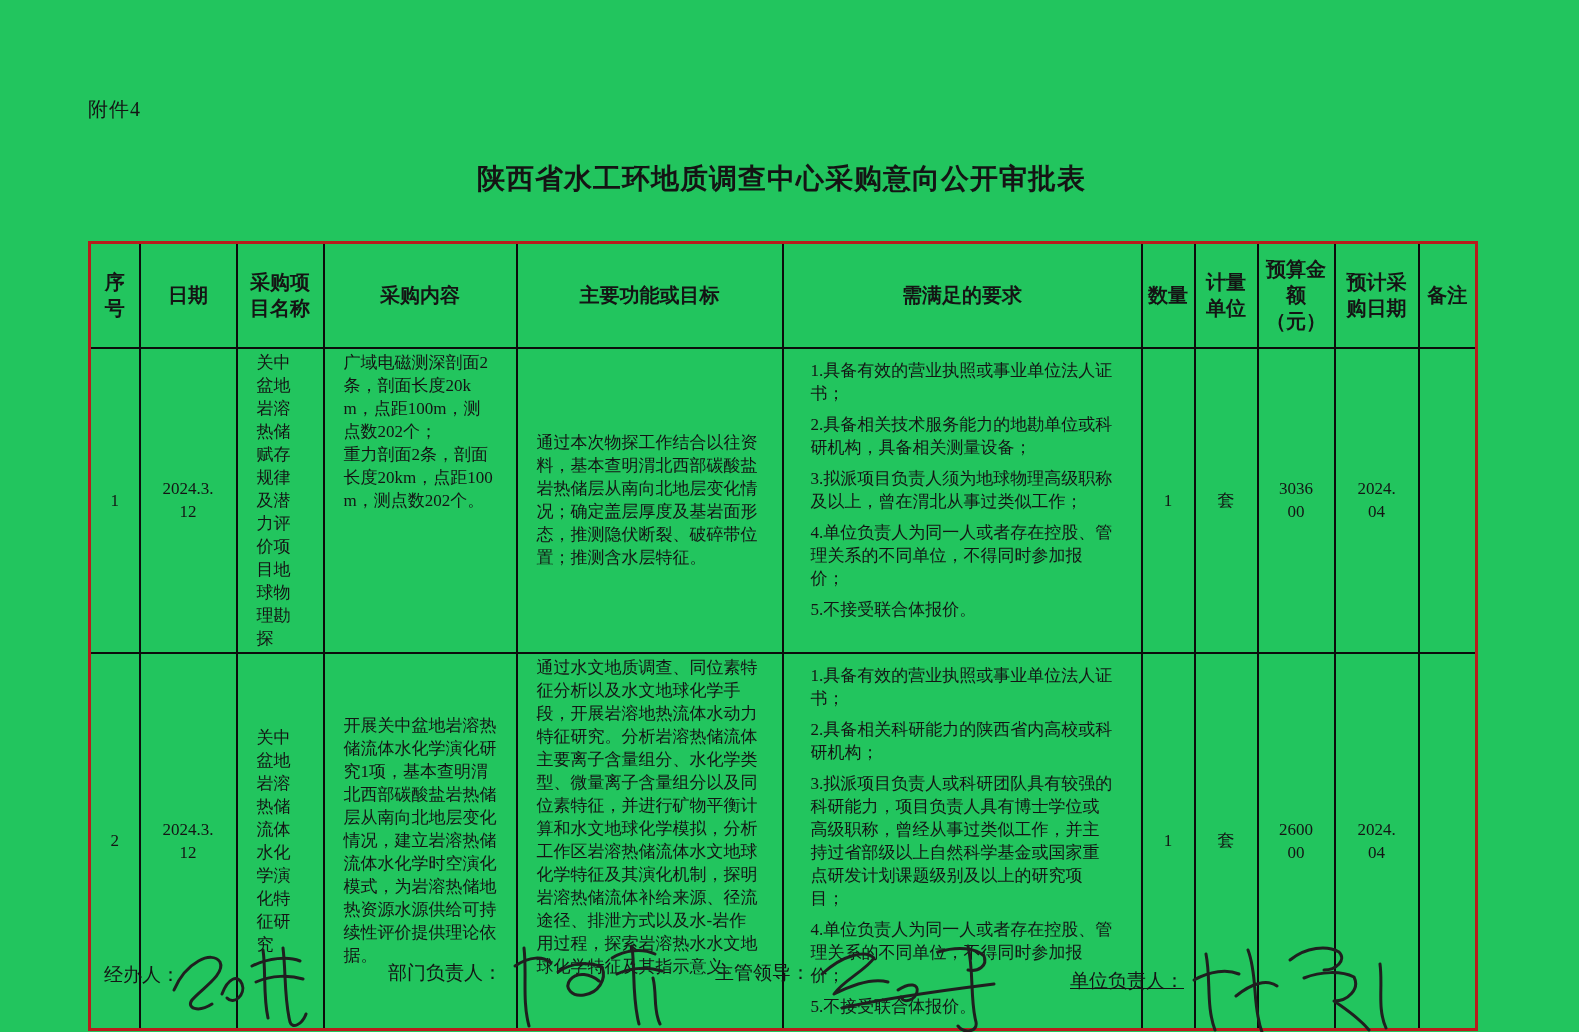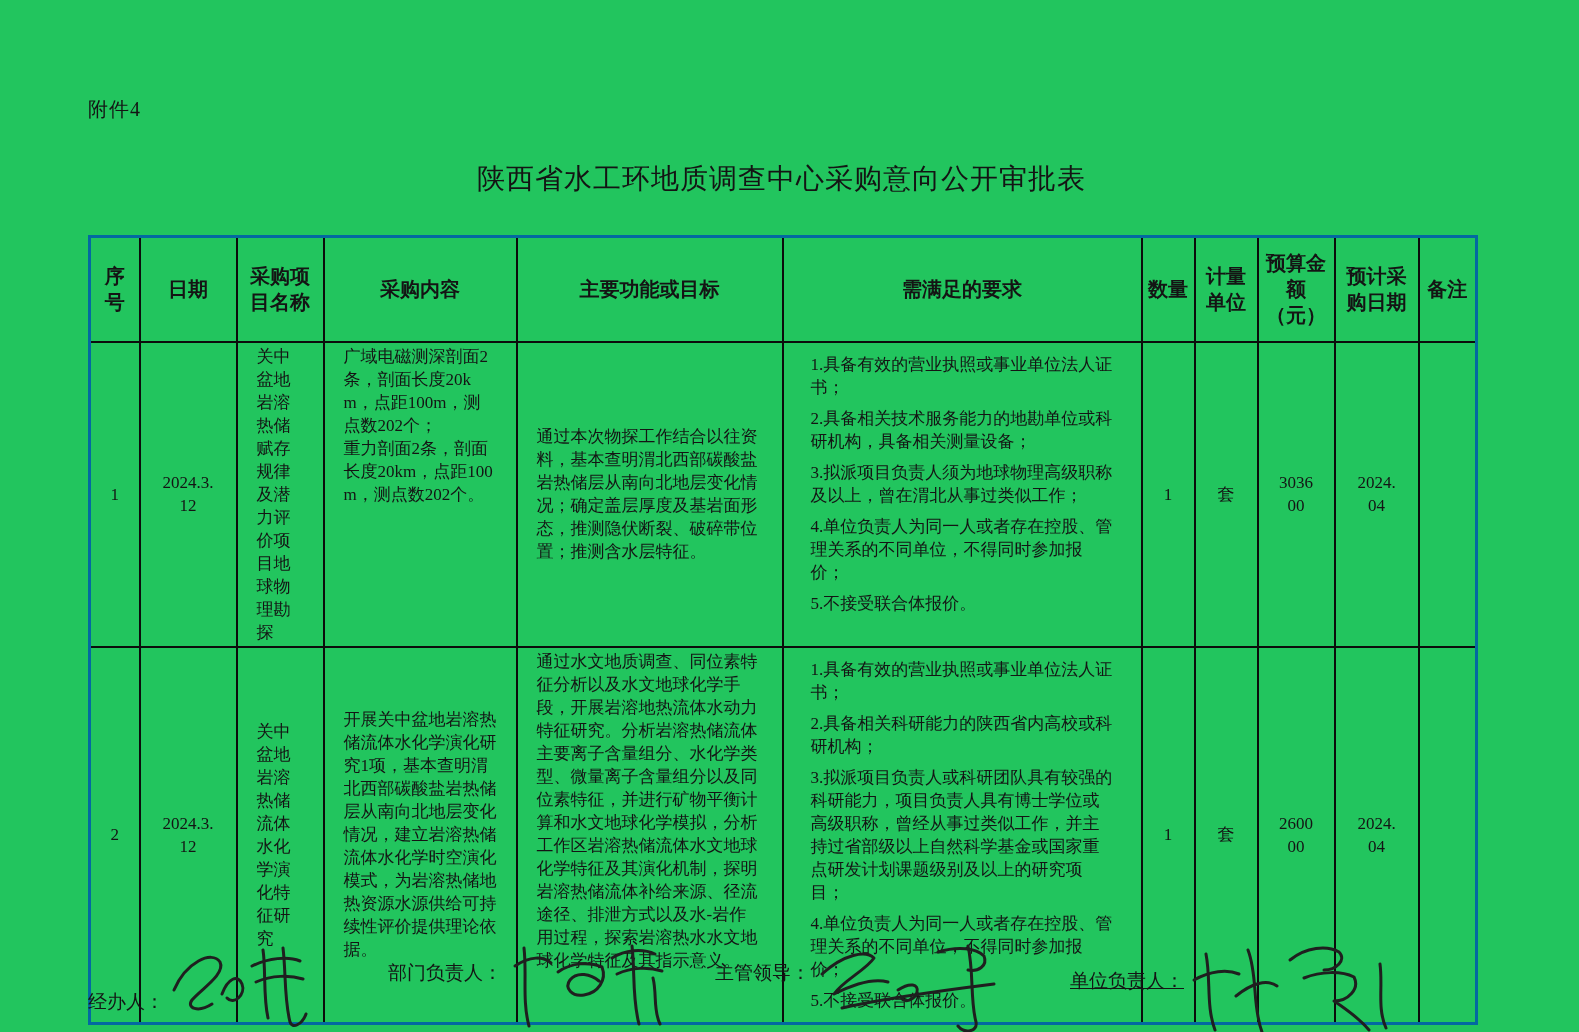--- a/index.html
+++ b/index.html
@@ -2,25 +2,25 @@
 <html><head>
 <meta charset="utf-8">
 <style>
   html,body{margin:0;padding:0;background:#fff;}
   .page{
     position:relative;width:1579px;height:1032px;background:#22c55e;
     font-family:"Liberation Serif","DejaVu Serif",serif;color:#141414;overflow:hidden;
   }
   .attachment{position:absolute;left:88px;top:96px;font-size:20px;letter-spacing:1px;}
   .title-wrap{position:absolute;left:88px;top:160px;width:1387px;text-align:center;}
-  .title{font-size:28px;font-weight:normal;letter-spacing:1px;margin:0;display:inline-block;text-align:center;}
+  .title{font-size:28px;font-weight:bold;letter-spacing:1px;margin:0;display:inline-block;text-align:center;}
   table.approval{
-    position:absolute;left:88px;top:235px;width:1387px;
+    position:absolute;left:88px;top:241px;width:1387px;
     border-collapse:collapse;table-layout:fixed;
-    border:3px solid #0369a1;
+    border:3px solid #b91c1c;
   }
   table.approval th, table.approval td{
     border:2px solid #0c0c0c;
     font-size:17px;line-height:23px;
     padding:2px 19px;
     word-break:break-all;
     overflow:hidden;
   }
   table.approval th{
     font-size:20px;font-weight:bold;line-height:26px;
@@ -123,21 +123,21 @@
         <td class="c">套</td>
         <td class="c">260000</td>
         <td class="c">2024.04</td>
         <td class="c"></td>
       </tr>
     </tbody>
   </table>
 
   <div class="sig-row">
 
-    <span class="sig-label" style="left:0;top:26px;margin-top:27px;">经办人：</span>
+    <span class="sig-label" style="left:16px;top:26px;">经办人：</span>
     <svg class="sig-svg" style="left:78px;top:2px;" width="165" height="92" viewBox="0 0 165 92">
       <path d="M8,52 C20,24 46,12 54,24 C60,36 34,52 26,62 C20,70 32,75 46,66"></path>
       <path d="M56,56 C62,40 72,36 76,46 C80,56 68,68 61,60"></path>
       <path d="M86,28 C102,20 122,18 134,23 M90,44 C106,37 124,37 137,41"></path>
       <path d="M97,12 C100,32 97,58 102,80 M117,10 C120,34 118,60 124,84 C126,91 136,87 140,76"></path>
     </svg>
 
     <span class="sig-label" style="left:300px;top:24px;">部门负责人：</span>
     <svg class="sig-svg" style="left:418px;top:0;" width="175" height="94" viewBox="0 0 175 94">
       <path d="M18,12 C21,38 16,64 23,90"></path>

